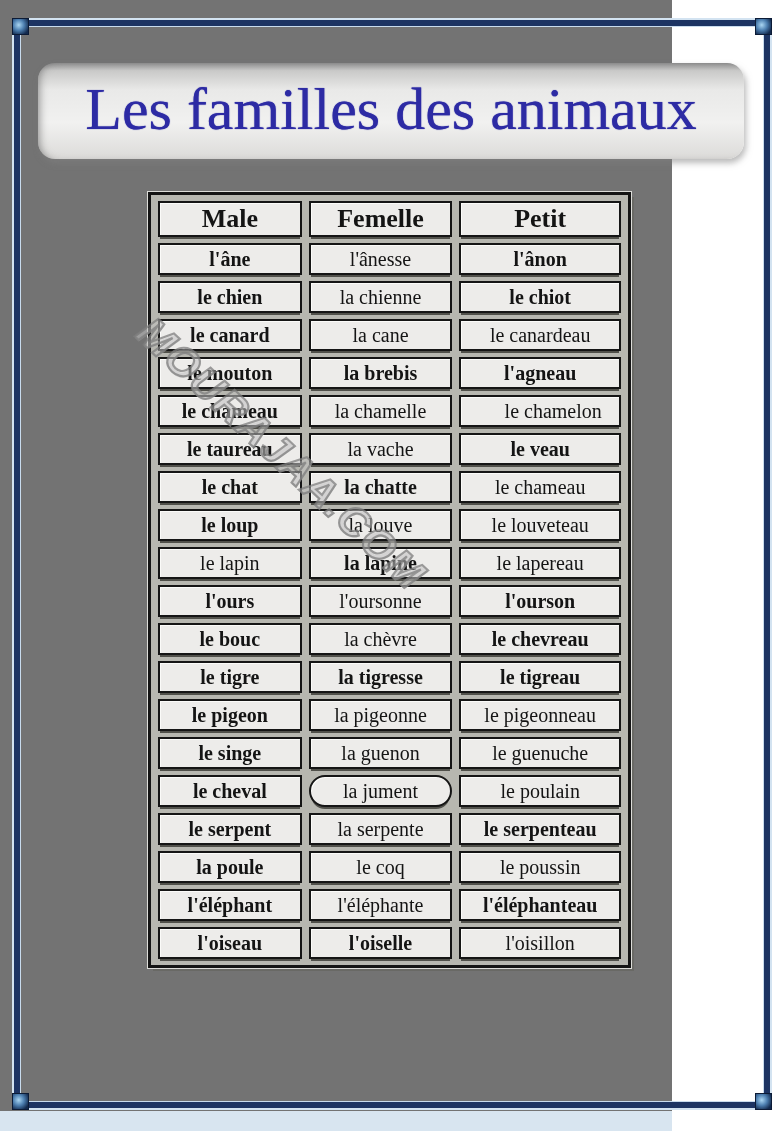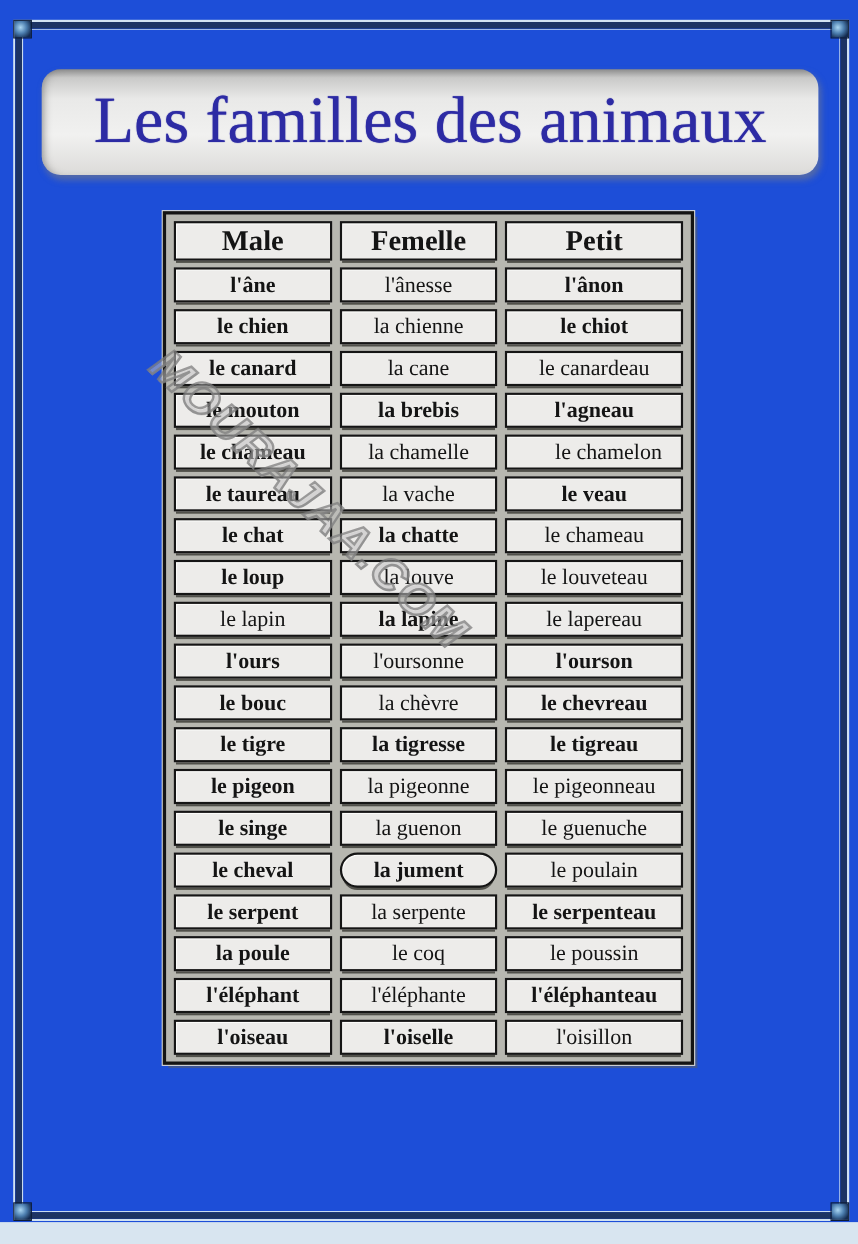--- a/index.html
+++ b/index.html
@@ -2,21 +2,21 @@
 <html><head>
 <meta charset="utf-8">
 <style>
   html, body {
     margin: 0; padding: 0;
     width: 780px; height: 1131px;
     background: #ffffff;
     font-family: "Liberation Serif", serif;
     overflow: hidden;
   }
-  .page { position: relative; width: 780px; height: 1131px; background: #1d4ed8; }
+  .page { position: relative; width: 672px; height: 1131px; background: #737373; }
 
   
   .scan-strip-bottom {
     position: absolute; left: 0; right: 0; top: 1111px; bottom: 0;
     background: #d8e5f0;
   }
 
   
   .page-border {
     position: absolute; left: 14px; top: 20px;
@@ -199,21 +199,21 @@
     <td style="font-weight: 400; margin-top: 38px;">la pigeonne</td>
     <td style="font-weight: 400;">le pigeonneau</td>
   </tr>
         <tr>
     <td style="font-weight: 700;">le singe</td>
     <td style="font-weight: 400;">la guenon</td>
     <td style="font-weight: 400;">le guenuche</td>
   </tr>
         <tr>
     <td style="font-weight: 700;">le cheval</td>
-    <td style="font-weight: 700; border-radius: 16px;">la jument</td>
+    <td style="font-weight: 400; border-radius: 16px;">la jument</td>
     <td style="font-weight: 400;">le poulain</td>
   </tr>
         <tr>
     <td style="font-weight: 700;">le serpent</td>
     <td style="font-weight: 400;">la serpente</td>
     <td style="font-weight: 700;">le serpenteau</td>
   </tr>
         <tr>
     <td style="font-weight: 700;">la poule</td>
     <td style="font-weight: 400;">le coq</td>

